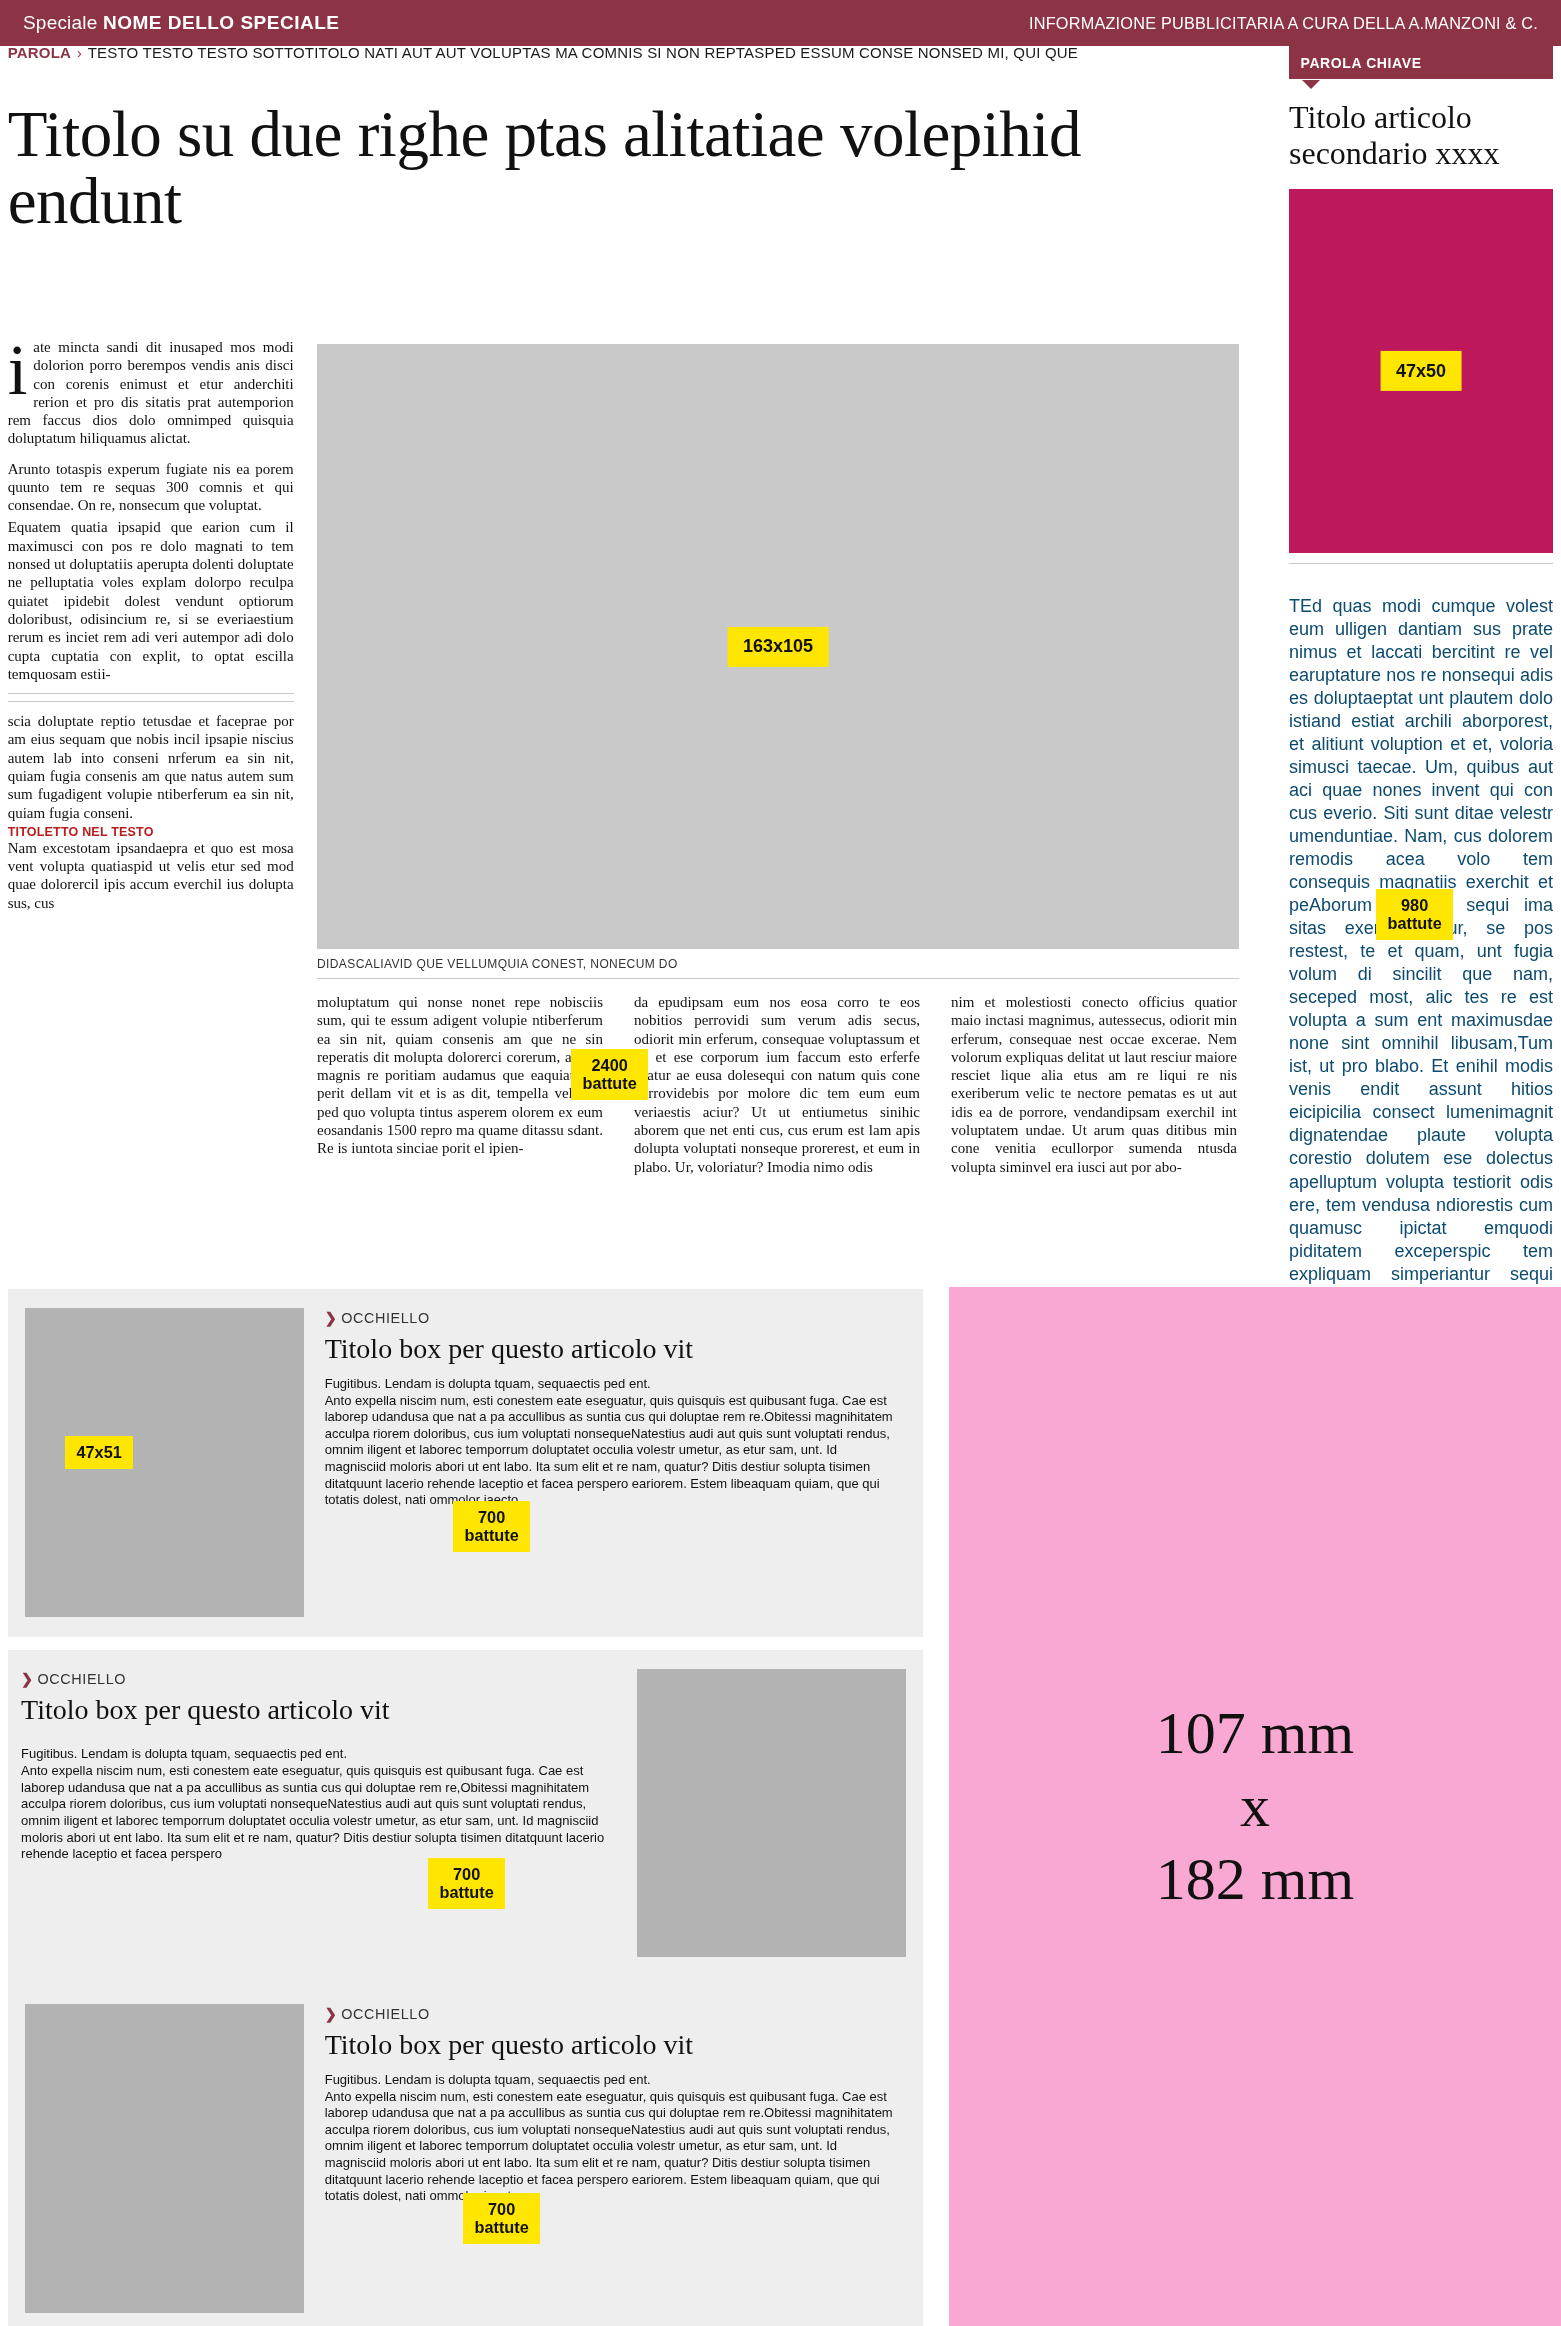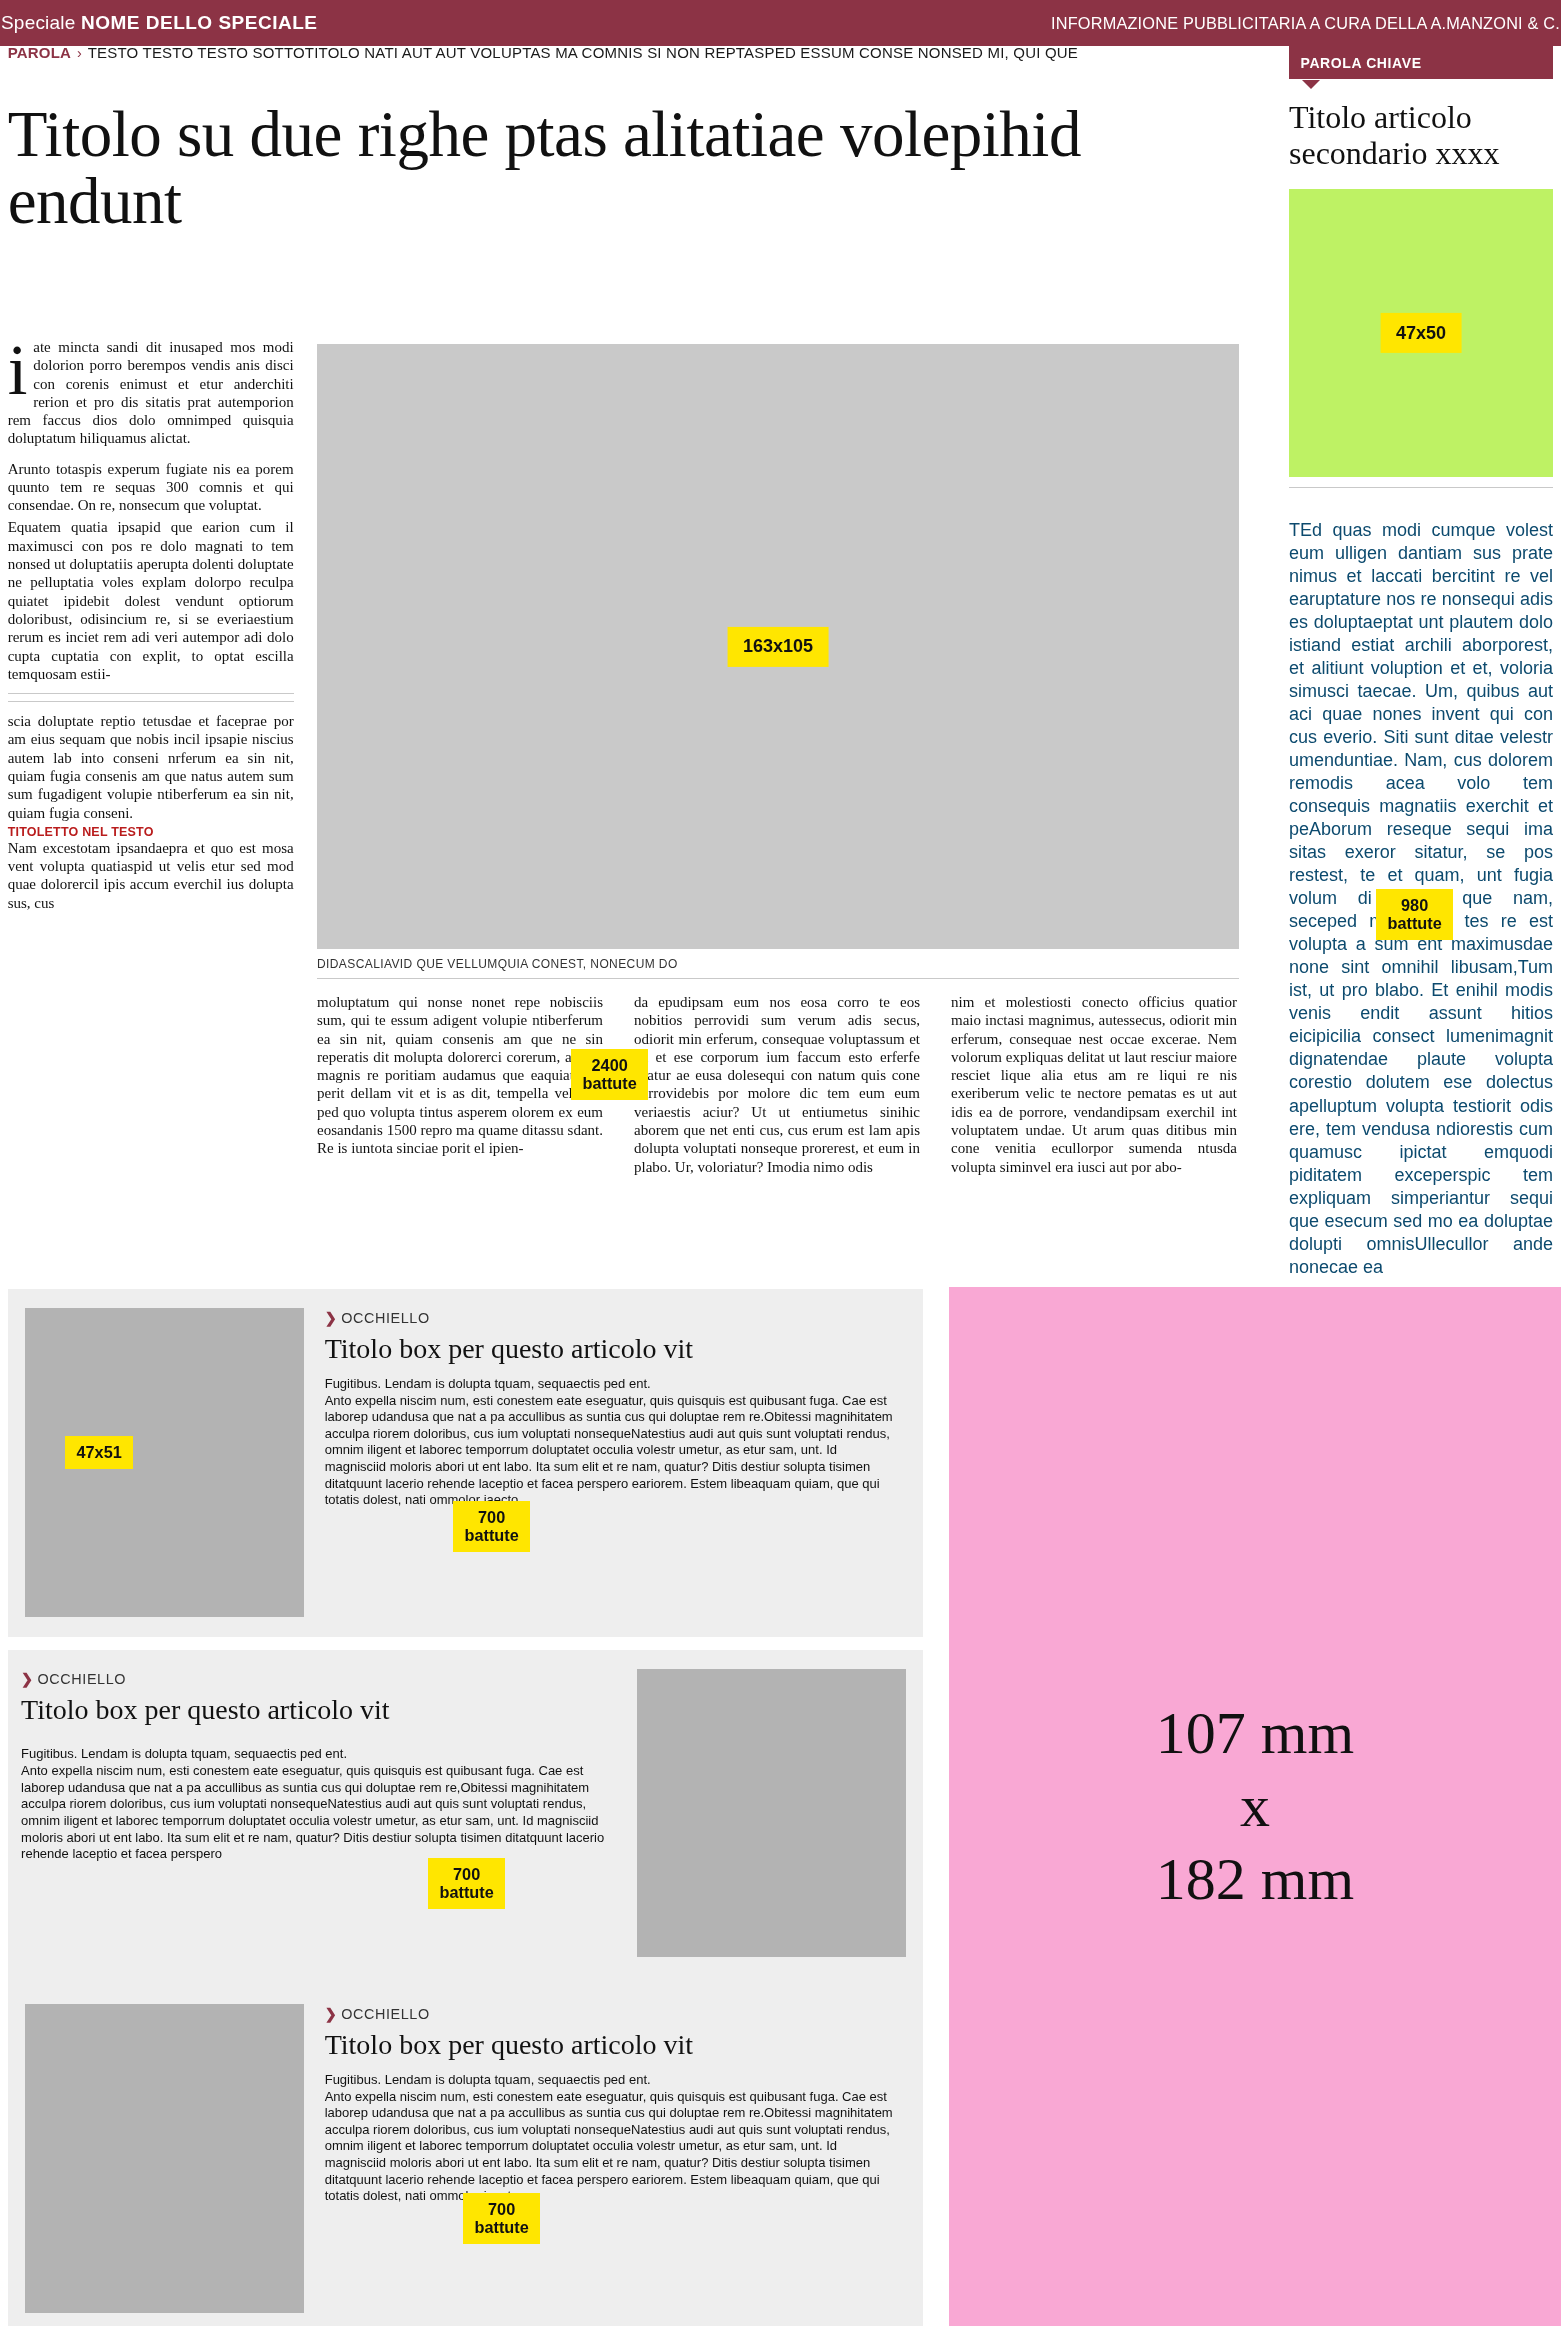--- a/index.html
+++ b/index.html
@@ -12,21 +12,21 @@
     position:relative;
     overflow:hidden;
   }
   .page { position:relative; width:1561px; height:2327px; }
 
   
   .topbar {
     position:absolute; left:0; top:0; width:1561px; height:46px;
     background:#8c3345; color:#ffffff;
     display:flex; align-items:center; justify-content:space-between;
-    padding:0 1px;
+    padding:0 23px;
   }
   .topbar-left { font-size:19px; letter-spacing:0.2px; }
   .topbar-left .speciale { font-weight:normal; }
   .topbar-left .nome { font-weight:bold; letter-spacing:0.5px; }
   .topbar-right { font-size:16.3px; letter-spacing:0.2px; }
 
   .kicker-row {
     position:absolute; left:7.7px; top:44px; width:1239px;
     display:flex; align-items:center; gap:5.8px;
     font-size:15px; letter-spacing:0.2px;
@@ -98,21 +98,21 @@
   .parola-chiave-tab::after{
     content:""; position:absolute; left:13.4px; bottom:-9.6px;
     width:0;height:0;border-left:9.6px solid transparent;border-right:9.6px solid transparent;
     border-top:9.6px solid #8c3345;
   }
   .sb-title {
     font-family:"Liberation Serif", serif;
     font-size:32px; line-height:1.12; margin:21px 0 0 0; color:#111;
   }
   .sb-photo {
-    margin-top:17.3px; width:264px; height:288px; background:#bef264; position:relative;
+    margin-top:17.3px; width:264px; height:364px; background:#be185d; position:relative;
   }
   .sb-body {
     margin-top:31px; font-size:18px; line-height:1.28; text-align:justify; color:#0c4a6e;
   }
   .sb-rule { border:0;border-top:1px solid #c9c9c9; margin:9.6px 0; }
 
   
   .box {
     position:absolute; background:#eeeeee;
   }

